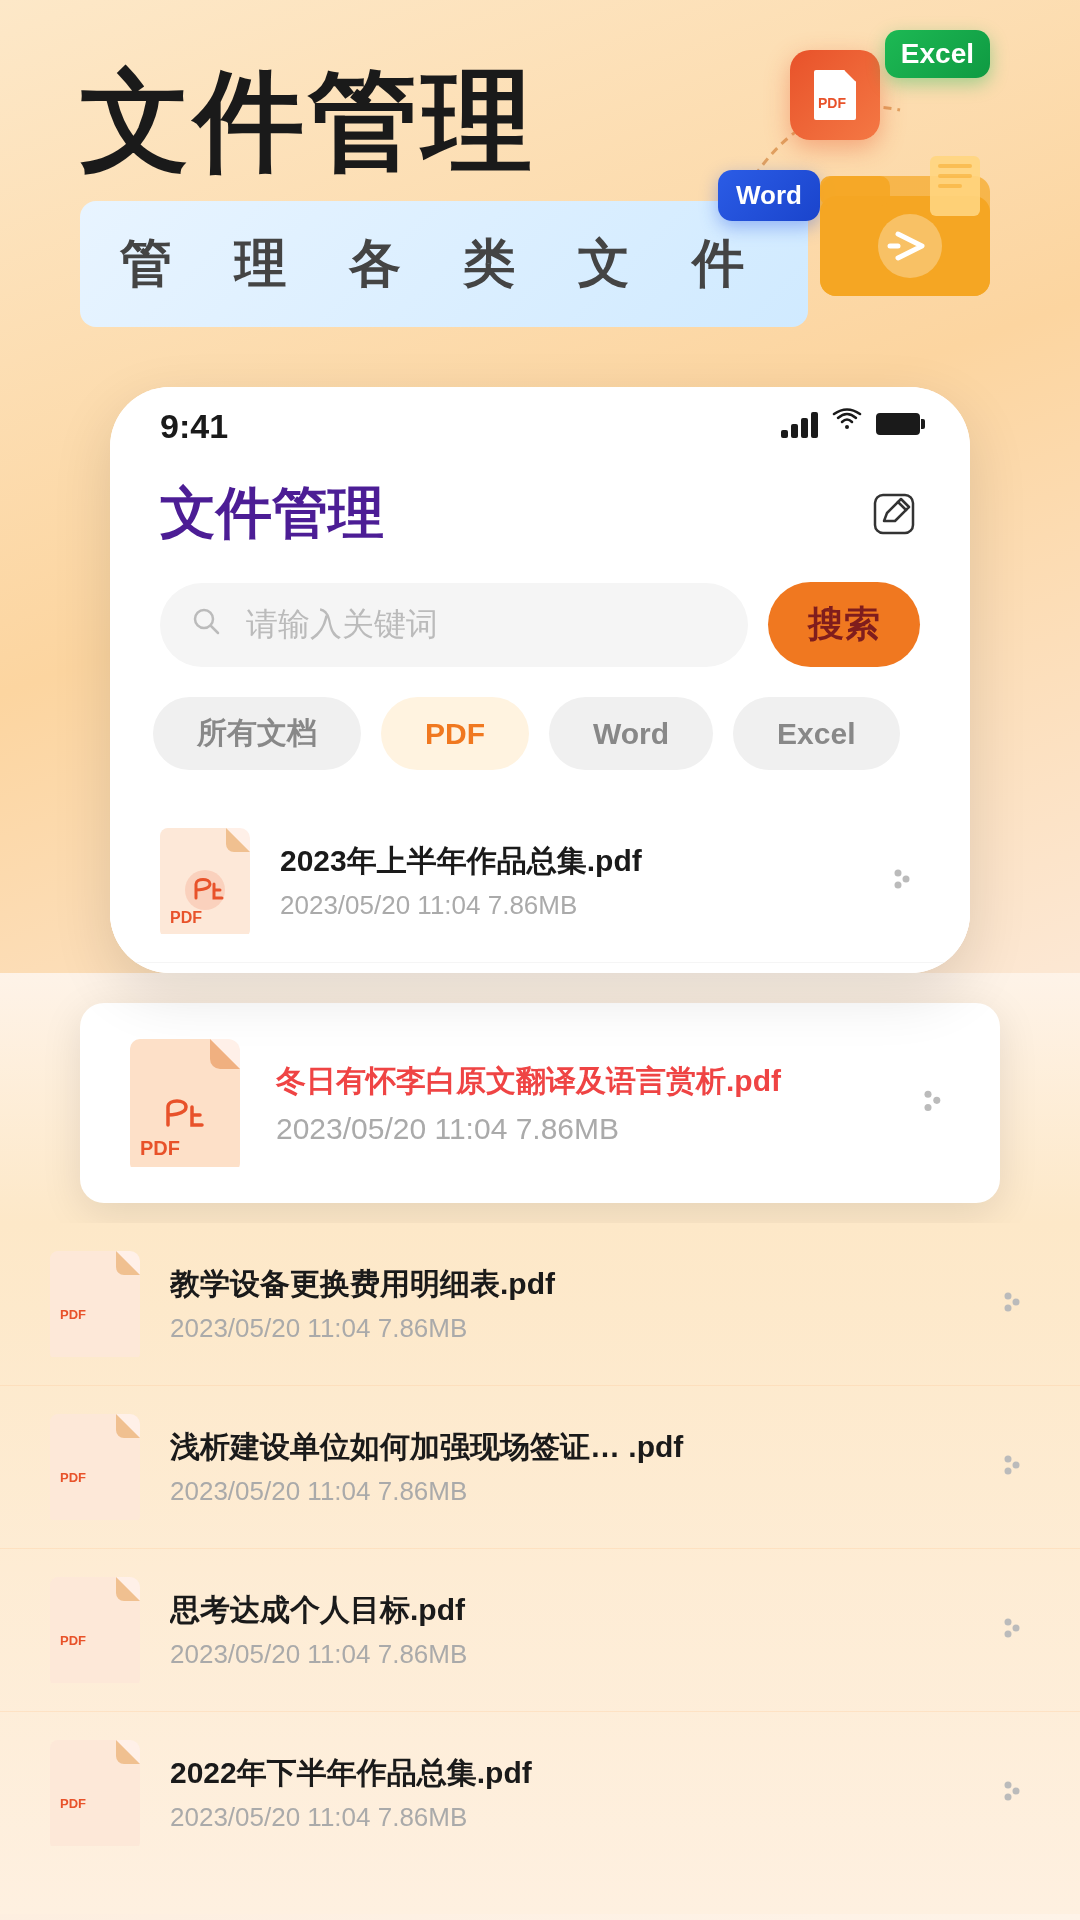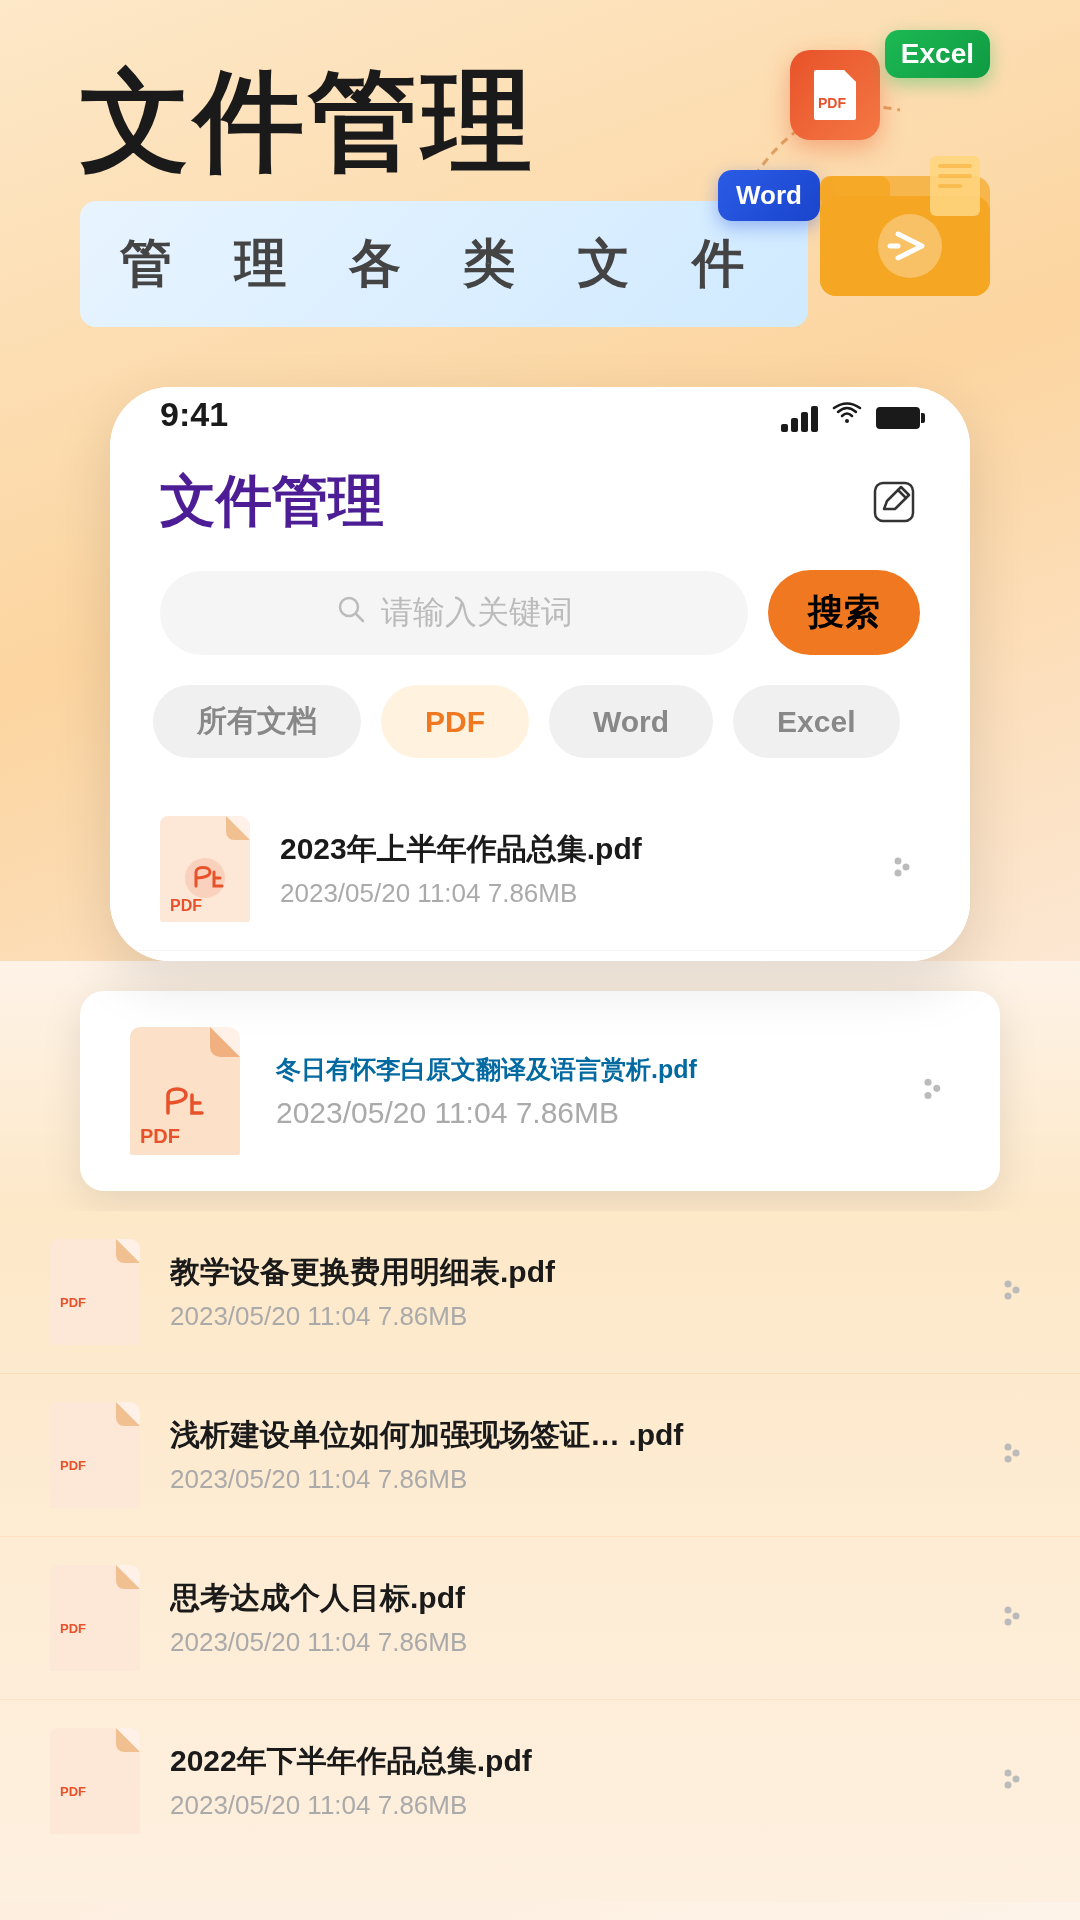--- a/index.html
+++ b/index.html
@@ -109,22 +109,22 @@
       padding: 0;
       box-shadow: 0 20px 60px rgba(0,0,0,0.12);
       overflow: hidden;
       position: relative;
     }
 
     
     .status-bar {
       display: flex;
       justify-content: space-between;
-      align-items: flex-end;
-      padding: 8px 50px 10px 50px;
+      align-items: flex-start;
+      padding: 20px 50px 10px 50px;
       background: #fff;
     }
     .status-time {
       font-size: 34px;
       font-weight: 600;
       color: #1a1a1a;
     }
     .status-icons {
       display: flex;
       gap: 14px;
@@ -194,34 +194,33 @@
       gap: 20px;
       align-items: center;
     }
     .search-input-wrap {
       flex: 1;
       background: #f5f5f5;
       border-radius: 50px;
       display: flex;
       align-items: center;
       padding: 20px 30px;
-      gap: 14px;
-      justify-content: center;
+      gap: 24px;
     }
     .search-input-icon {
       color: #bbb;
       font-size: 32px;
     }
     .search-placeholder {
       font-size: 32px;
       color: #bbb;
     }
     .search-btn {
       background: #f07820;
-      color: #000000;
+      color: #7f1d1d;
       font-size: 36px;
       font-weight: 700;
       padding: 18px 40px;
       border-radius: 50px;
       border: none;
       cursor: pointer;
       white-space: nowrap;
     }
 
     
@@ -282,23 +281,23 @@
     .file-name {
       font-size: 30px;
       font-weight: 700;
       color: #1a1a1a;
       margin-bottom: 8px;
       overflow: hidden;
       text-overflow: ellipsis;
       white-space: nowrap;
     }
     .file-name-large {
-      font-size: 25px;
+      font-size: 30px;
       font-weight: 700;
-      color: #0369a1;
+      color: #ef4444;
       margin-bottom: 10px;
     }
     .file-meta {
       font-size: 26px;
       color: #aaa;
     }
     .file-meta-large {
       font-size: 30px;
       color: #aaa;
     }

